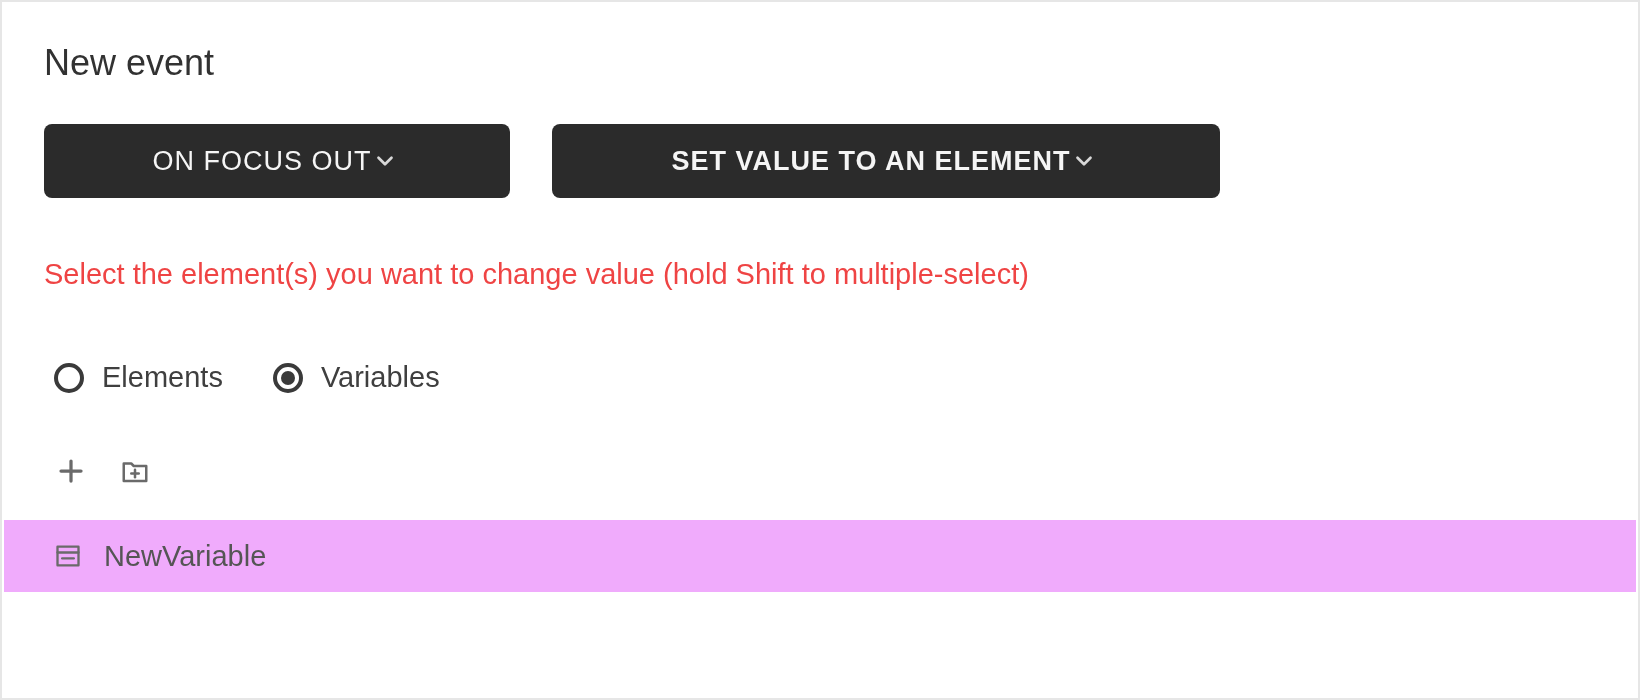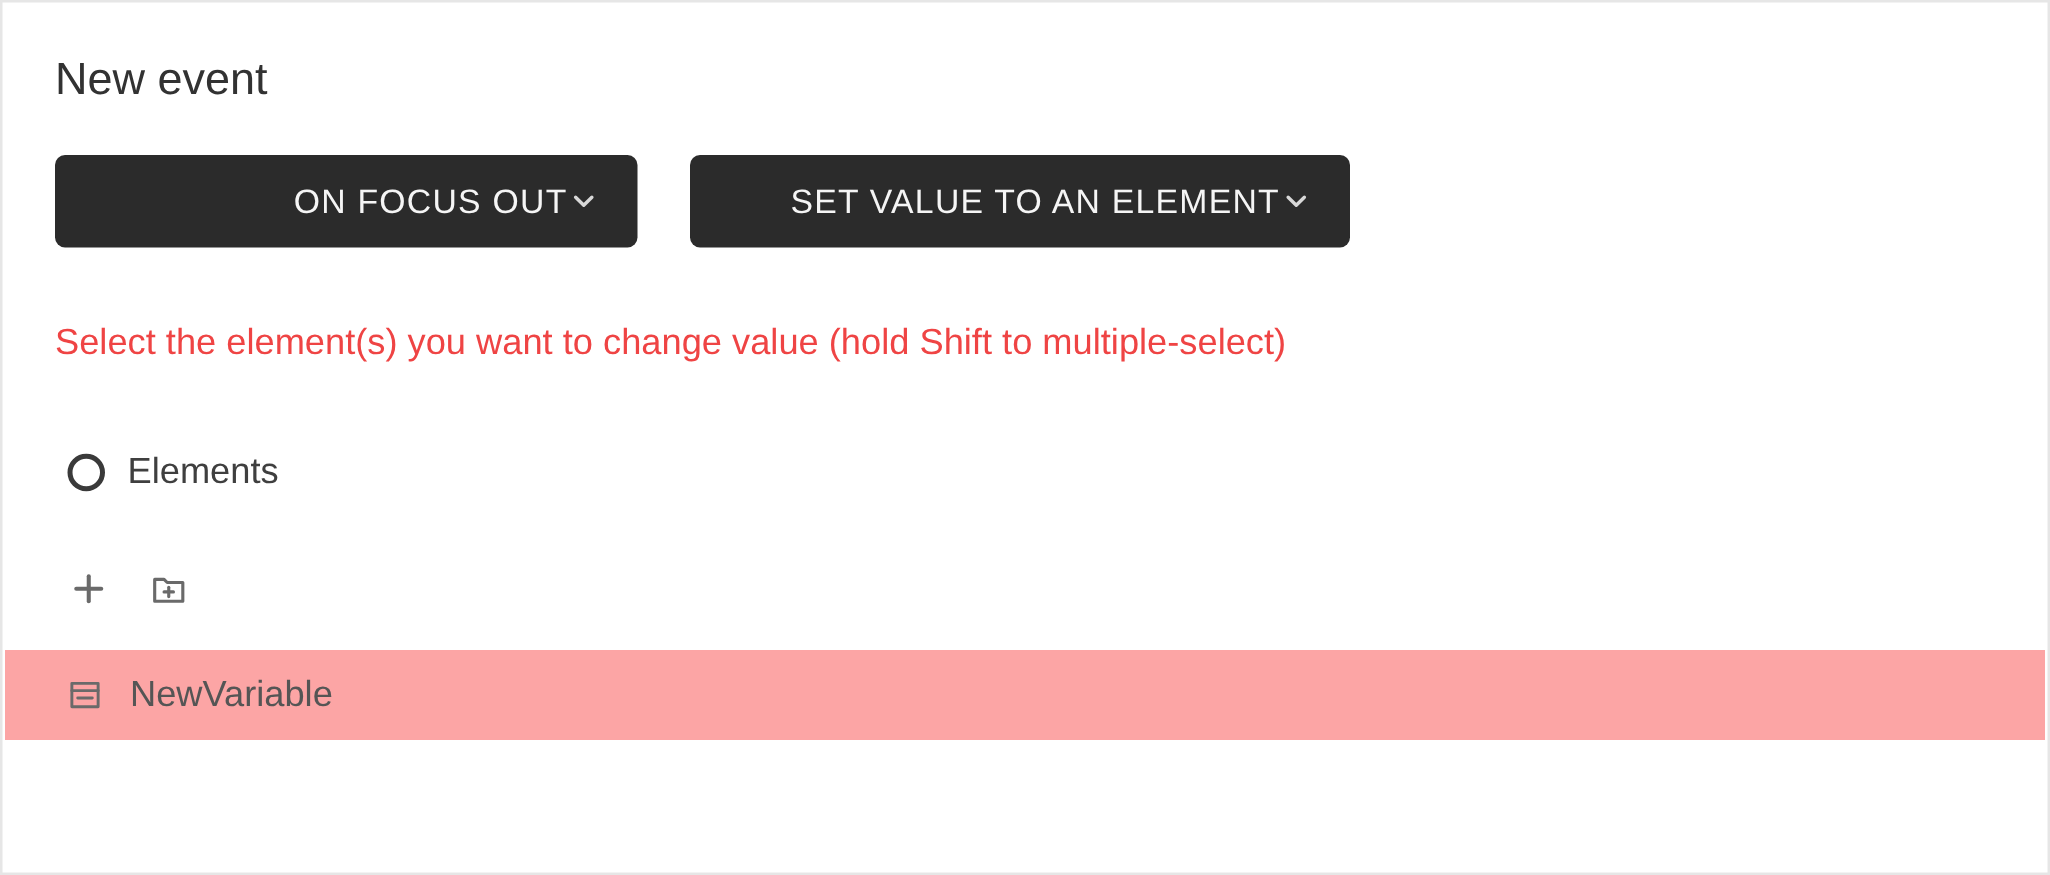--- a/index.html
+++ b/index.html
@@ -33,28 +33,28 @@
     gap: 42px;
     margin-bottom: 60px;
   }
   .dropdown {
     background: #2b2b2b;
     color: #f5f5f5;
     height: 74px;
     border-radius: 8px;
     display: flex;
     align-items: center;
-    justify-content: flex-end;
+    justify-content: center;
     padding: 0 30px 0 26px;
     cursor: pointer;
     font-size: 27px;
     letter-spacing: 1px;
   }
   .dropdown.event  { width: 466px; }
-  .dropdown.action { width: 528px; }
+  .dropdown.action { width: 668px; font-weight: bold; }
   .dropdown .label { white-space: nowrap; }
   .chevron {
     width: 26px;
     height: 26px;
     flex: 0 0 26px;
   }
   .instruction {
     font-size: 29px;
     color: #ef4444;
     margin: 0 0 70px 0;
@@ -109,21 +109,21 @@
     justify-content: center;
     cursor: pointer;
     color: #6a6a6a;
   }
   .list-row {
     position: absolute;
     left: 2px;
     right: 2px;
     top: 518px;
     height: 72px;
-    background: #fca5a5;
+    background: #f0abfc;
     display: flex;
     align-items: center;
     padding-left: 50px;
     gap: 22px;
     cursor: pointer;
   }
   .list-row .var-label {
     font-size: 29px;
     color: #555;
   }
@@ -161,20 +161,24 @@
 
     <p class="instruction">Select the element(s) you want to change value (hold Shift to multiple-select)</p>
 
     <div class="radio-row">
 
       <div class="radio-option">
         <span id="radio-elements-circle" class="radio-circle"></span>
         <span class="radio-label">Elements</span>
       </div>
 
+      <div class="radio-option">
+        <span id="radio-variables-circle" class="radio-circle checked"></span>
+        <span class="radio-label">Variables</span>
+      </div>
 
     </div>
 
     <div class="toolbar">
       <div class="icon-btn">
         <span>
           <svg viewBox="0 0 24 24" width="30" height="30" fill="none" stroke="#6a6a6a" stroke-width="2.6" stroke-linecap="round">
             <line x1="12" y1="4" x2="12" y2="20"></line>
             <line x1="4" y1="12" x2="20" y2="12"></line>
           </svg>

